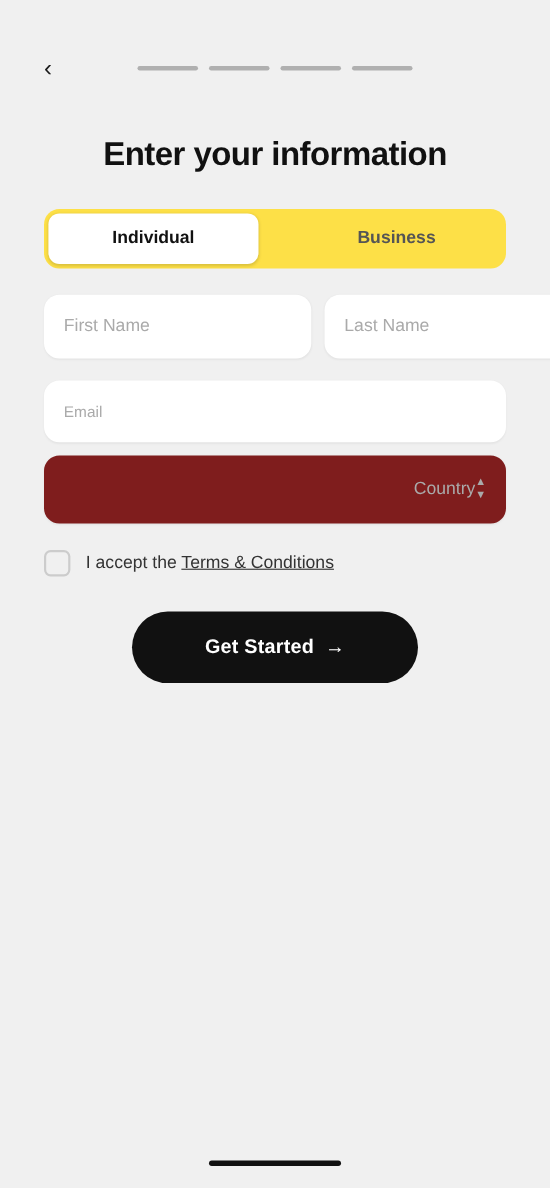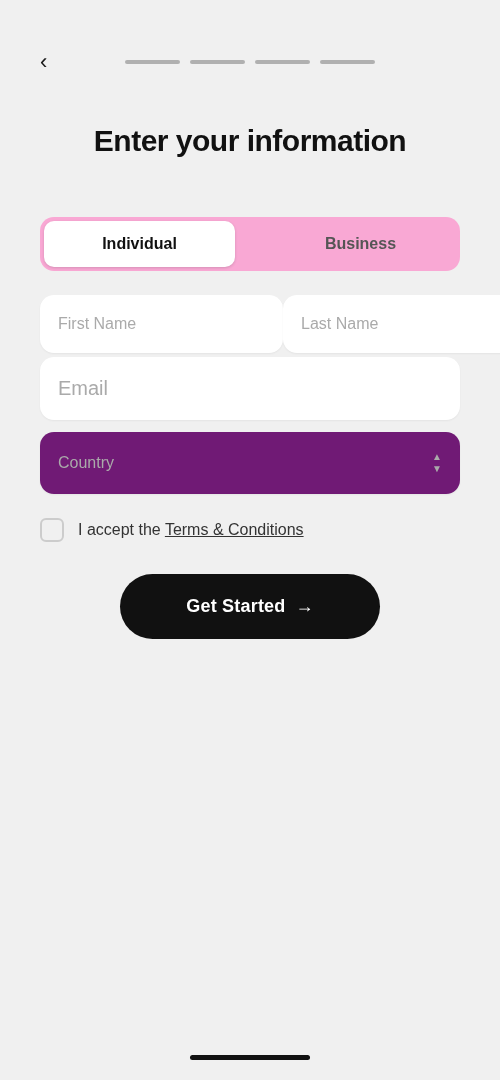--- a/index.html
+++ b/index.html
@@ -64,41 +64,41 @@
       height: 4px;
       background-color: #b0b0b0;
       border-radius: 2px;
     }
 
     
     .header {
       width: 100%;
       text-align: center;
       margin-top: 40px;
-      margin-bottom: 45px;
+      margin-bottom: 18px;
     }
 
     .header-title {
       font-size: 30px;
       font-weight: 800;
       color: #111111;
       letter-spacing: -0.5px;
       margin-bottom: 14px;
     }
 
     .header-subtitle {
       font-size: 16px;
       color: #777777;
       line-height: 1.5;
     }
 
     
     .toggle-container {
       width: 100%;
-      background-color: #f9a8d4;
+      background-color: #fde047;
       border-radius: 14px;
       display: flex;
       padding: 4px;
       margin-bottom: 24px;
     }
 
     .toggle-btn {
       flex: 1;
       padding: 14px 0;
       border: none;
@@ -118,21 +118,22 @@
     .toggle-btn.inactive {
       background-color: transparent;
       color: #555555;
       margin-left: 30px;
     }
 
     
     .form-row {
       width: 100%;
       display: flex;
-      margin-bottom: 4px;
+      gap: 12px;
+      margin-bottom: 20px;
       align-items: center;
     }
 
     .input-field {
       flex: 1;
       background-color: #ffffff;
       border: none;
       border-radius: 14px;
       padding: 20px 18px;
       font-size: 16px;
@@ -144,45 +145,45 @@
     .input-field::placeholder {
       color: #aaaaaa;
     }
 
     .input-full {
       width: 100%;
       background-color: #ffffff;
       border: none;
       border-radius: 14px;
       padding: 20px 18px;
-      font-size: 20px;
+      font-size: 14px;
       color: #ec4899;
       outline: none;
       margin-bottom: 12px;
       box-shadow: 0 1px 2px rgba(0,0,0,0.05);
     }
 
     .input-full::placeholder {
       color: #aaaaaa;
     }
 
     .select-wrapper {
       width: 100%;
-      background-color: #701a75;
+      background-color: #7f1d1d;
       border: none;
       border-radius: 14px;
       padding: 20px 18px;
       font-size: 16px;
       color: #aaaaaa;
       outline: none;
       margin-bottom: 24px;
       box-shadow: 0 1px 2px rgba(0,0,0,0.05);
       display: flex;
       align-items: center;
-      justify-content: space-between;
+      justify-content: flex-end;
       cursor: pointer;
     }
 
     .select-arrows {
       display: flex;
       flex-direction: column;
       gap: 2px;
       color: #aaaaaa;
       font-size: 10px;
       line-height: 1;

